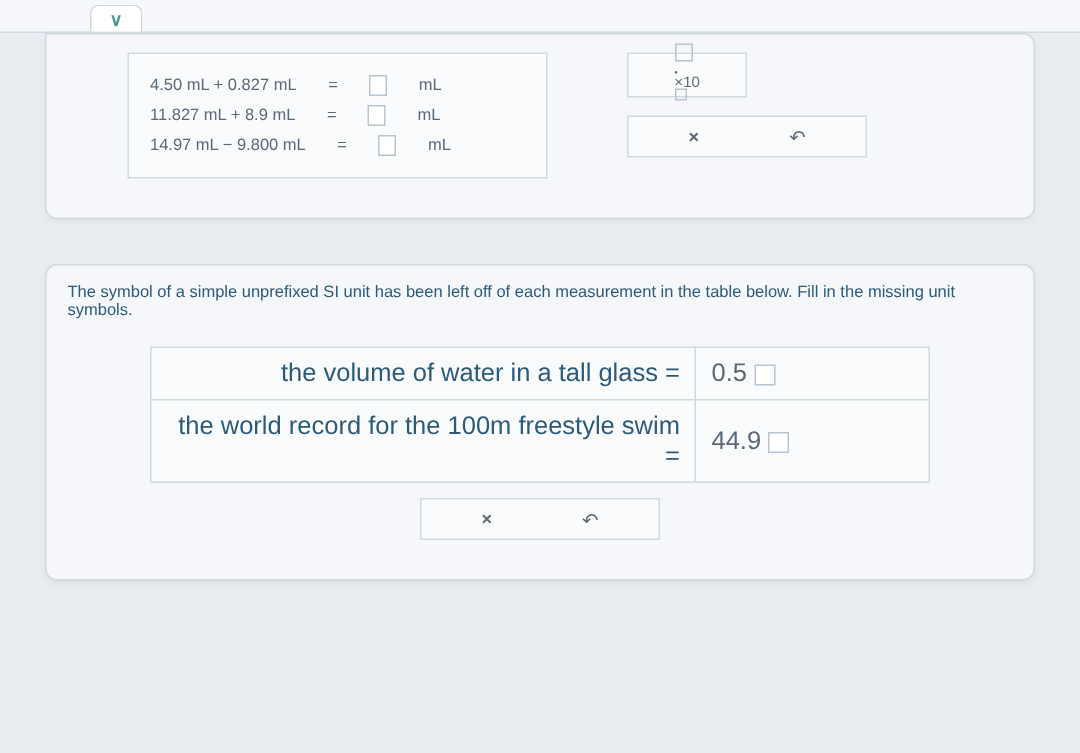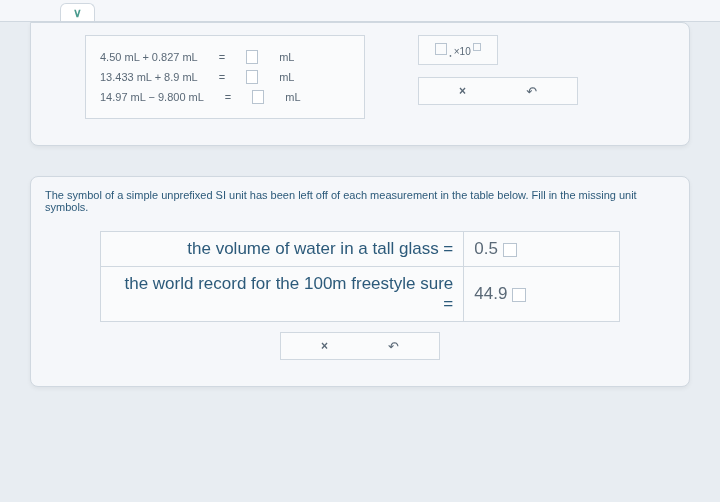--- a/index.html
+++ b/index.html
@@ -90,20 +90,21 @@
       height: 30px;
       display: flex;
       align-items: center;
       justify-content: center;
     }
     .sci-repr {
       display: flex;
       align-items: baseline;
       gap: 2px;
       font-size: 10px;
+      flex-direction: column;
     }
     .sci-repr .box { width: 12px; height: 12px; border:1px solid #b8c4d0; }
     .sci-repr .sup { width:8px; height:8px; border:1px solid #b8c4d0; position: relative; top:-4px;}
     .sci-repr .dot { font-size: 4px; position: relative; top: 2px; }
     .action-bar {
       border: 1px solid #d0d8e0;
       background: #fafbfc;
       margin-top: 12px;
       width: 160px;
       height: 28px;
@@ -159,21 +160,21 @@
 
   <div>
     <div class="math-rows">
       <div class="math-row">
         <span class="expr">4.50 mL + 0.827 mL</span>
         <span>=</span>
         <span class="input-box"></span>
         <span>mL</span>
       </div>
       <div class="math-row">
-        <span class="expr">13.433 mL + 8.9 mL</span>
+        <span class="expr">11.827 mL + 8.9 mL</span>
         <span>=</span>
         <span class="input-box"></span>
         <span>mL</span>
       </div>
       <div class="math-row">
         <span class="expr">14.97 mL − 9.800 mL</span>
         <span>=</span>
         <span class="input-box"></span>
         <span>mL</span>
       </div>
@@ -202,21 +203,21 @@
   <table class="table2">
     <tbody>
         <tr>
       <td class="lbl">the volume of water in a tall glass =</td>
       <td class="val">
         <span>0.5</span>
         <span class="input-box wider"></span>
       </td>
     </tr>
     <tr>
-      <td class="lbl">the world record for the 100m freestyle sure =</td>
+      <td class="lbl">the world record for the 100m freestyle swim =</td>
       <td class="val">
         <span>44.9</span>
         <span class="input-box wider"></span>
       </td>
     </tr>
   </tbody>
     </table>
 
   <div class="action-bar-2">
     <span class="act-btn close-ic">×</span>

